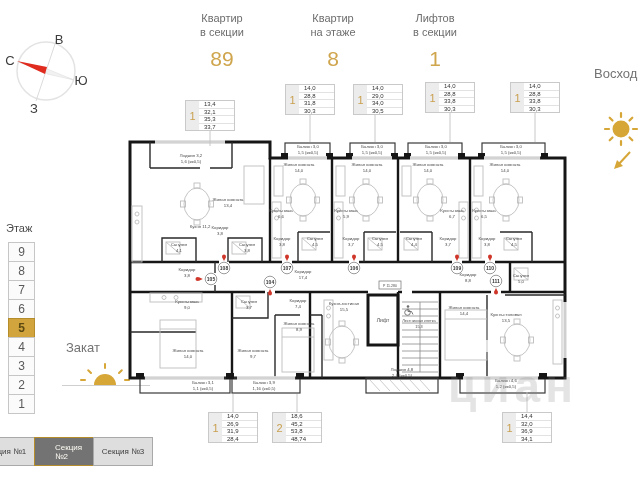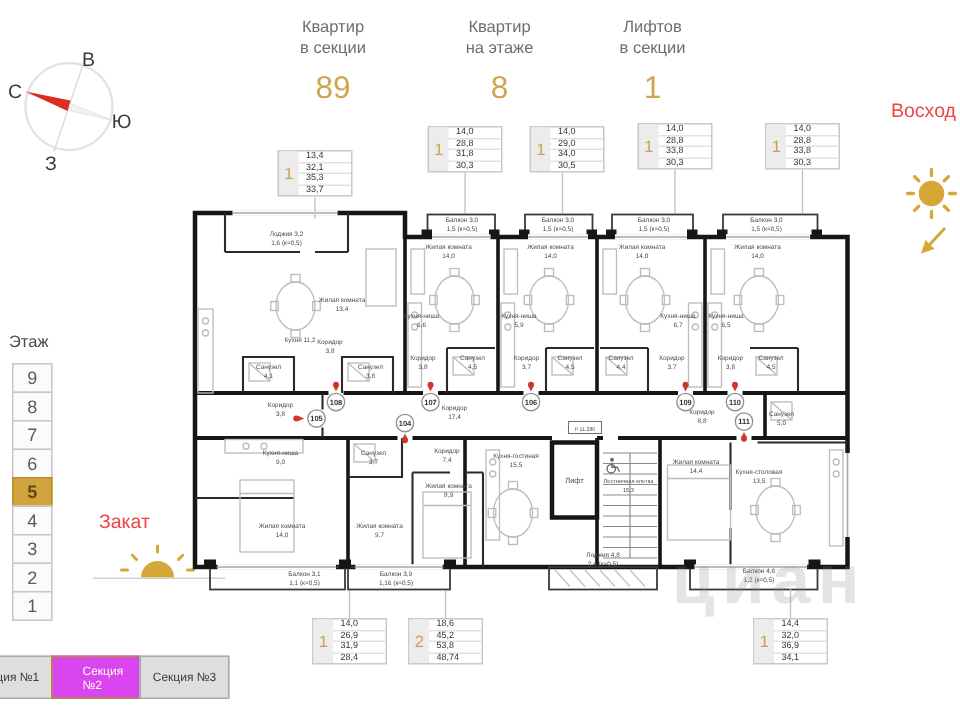--- a/index.html
+++ b/index.html
@@ -3,32 +3,32 @@
 <meta charset="utf-8">
 <style>
   html,body{margin:0;padding:0;background:#fff;}
   #stage{position:relative;width:640px;height:480px;background:#fff;overflow:hidden;
          font-family:"Liberation Sans",sans-serif;}
   
   .stat{position:absolute;top:12px;width:110px;text-align:center;}
   .stat .lbl{font-size:11px;line-height:1.25;color:#6e6e6e;white-space:pre-line;}
   .stat .val{margin-top:7px;font-size:21px;color:#CFA54D;}
   
-  .sun-lbl{position:absolute;font-size:13px;color:#ef4444;}
+  .sun-lbl{position:absolute;font-size:13px;color:#737373;}
   
   #floor-title{position:absolute;left:6px;top:222px;font-size:11px;color:#4a4a4a;text-align:center;}
   #floors{position:absolute;left:8px;top:243px;width:27px;}
   .floor-btn{box-sizing:border-box;width:27px;height:20px;margin-top:-1px;border:1px solid #c6c6c6;
     background:#fbfbfb;color:#5a5a5a;font-size:12px;display:flex;align-items:center;justify-content:center;cursor:pointer;}
   .floor-btn.active{background:#D1A43D;border-color:#b68d2b;color:#5c4a12;font-weight:bold;}
   
   #tabs{position:absolute;left:-24px;top:437px;display:flex;}
   .tab{box-sizing:border-box;width:60px;height:29px;margin-left:-1px;border:1px solid #a9a9a9;
     background:#dedede;color:#3c3c3c;font-size:8px;display:flex;align-items:center;justify-content:center;cursor:pointer;}
-  .tab.active{background:#d946ef;border-color:#b68d2b;color:#fffdf5;padding-left:20px;}
+  .tab.active{background:#737373;border-color:#b68d2b;color:#fffdf5;padding-left:20px;}
   
   .callout{position:absolute;display:flex;background:#fff;border:1px solid #c9c9c9;width:50px;height:31px;box-sizing:border-box;}
   .co-num{width:13px;background:#ececec;color:#C9A04E;font-size:11px;display:flex;align-items:center;justify-content:center;}
   .co-rows{flex:1;display:flex;flex-direction:column;}
   .co-row{flex:1;font-size:6px;color:#333;display:flex;align-items:center;padding-left:5px;border-bottom:1px solid #e2e2e2;}
   .co-row:last-child{border-bottom:none;}
   svg{position:absolute;left:0;top:0;}
 </style>
 </head>
 <body>

